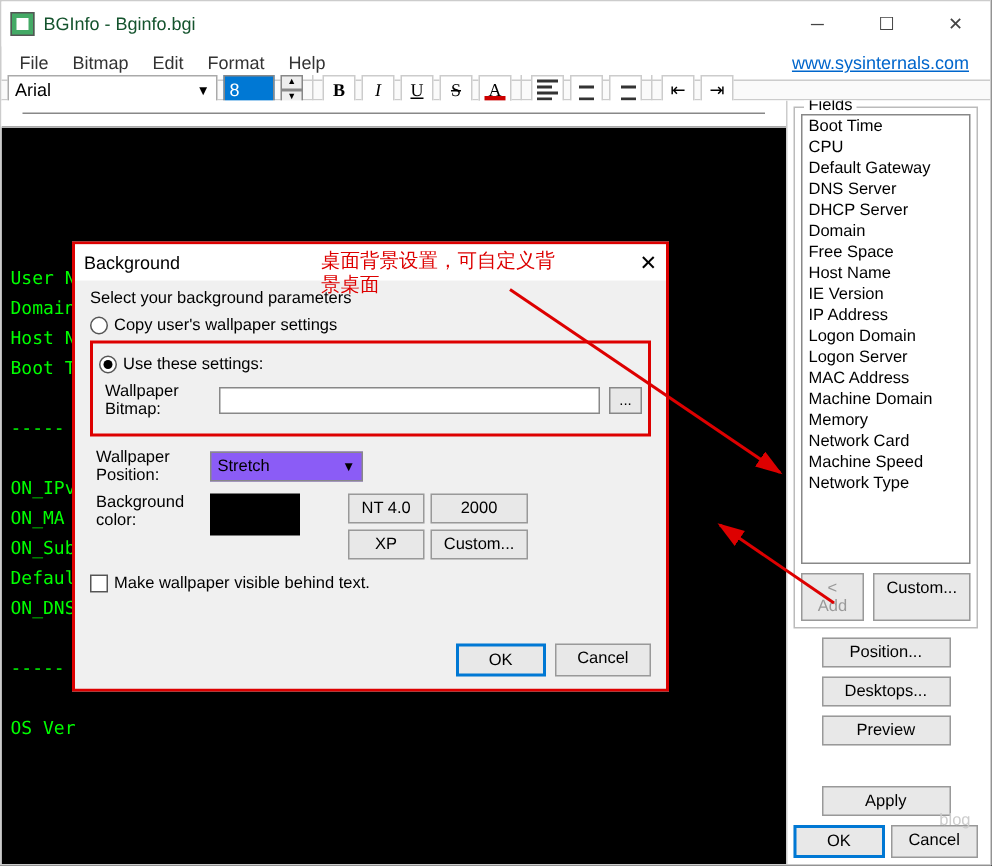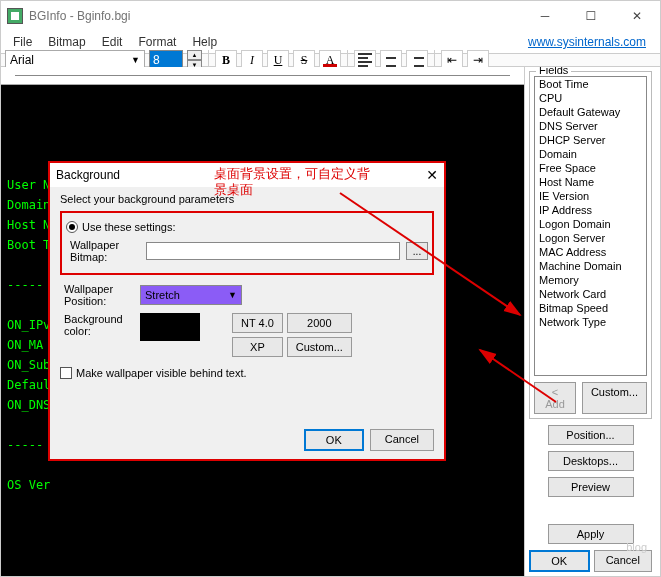--- a/index.html
+++ b/index.html
@@ -2,21 +2,21 @@
 <html><head>
 <meta charset="utf-8">
 <style>
 * { box-sizing: border-box; font-family: "Segoe UI", Tahoma, sans-serif; }
 body { margin: 0; background: #fff; font-size: 12px; width: 661px; height: 577px; overflow: hidden; position: relative; }
 
 .win { border: 1px solid #ccc; width: 661px; height: 577px; display: flex; flex-direction: column; }
 .titlebar { height: 30px; display: flex; align-items: center; padding: 0 0 0 6px; background: #fff; }
 .titlebar .tico { width:16px; height:16px; background:#4a6; border:1px solid #555; margin-right:6px; position:relative; }
 .titlebar .tico::after { content:""; position:absolute; inset:3px; background:#fff; }
-.titlebar .ttl { color:#737373; font-size:12px; }
+.titlebar .ttl { color:#14532d; font-size:12px; }
 .winbtns { margin-left:auto; display:flex; }
 .winbtn { width:46px; height:30px; display:flex; align-items:center; justify-content:center; color:#444; }
 
 .menubar { height:22px; display:flex; align-items:center; padding:0 4px; gap:0; }
 .menubar .mi { padding:2px 8px; color:#333; }
 .menubar .link { margin-left:auto; padding-right:10px; color:#0066cc; text-decoration:underline; }
 
 .toolbar { height:14px; border-top:1px solid #ccc; border-bottom:1px solid #ccc; display:flex; align-items:center; padding:0 4px; gap:4px; background:#fafafa; }
 .font-sel { width:140px; height:20px; border:1px solid #aaa; background:#fff; padding:0 4px; font-size:12px; display:flex; align-items:center; justify-content:space-between; }
 .font-sel .dd { font-size:9px; }
@@ -192,21 +192,21 @@
             <div>Free Space</div>
             <div>Host Name</div>
             <div>IE Version</div>
             <div>IP Address</div>
             <div>Logon Domain</div>
             <div>Logon Server</div>
             <div>MAC Address</div>
             <div>Machine Domain</div>
             <div>Memory</div>
             <div>Network Card</div>
-            <div>Bitmap Speed</div>
+            <div>Machine Speed</div>
             <div>Network Type</div>
           </div>
         <div class="frow">
           <div class="btn dis" style="flex:1">&lt; Add</div>
           <div class="btn" style="flex:1">Custom...</div>
         </div>
       </div>
       <div class="btn btn2">Position...</div>
       <div class="btn btn2">Desktops...</div>
       <div class="btn btn2">Preview</div>
@@ -222,20 +222,24 @@
 </div>
 
 <div class="dlg-border">
   <div class="dlg">
     <div class="dlg-title">
       <span>Background</span>
       <span class="x">✕</span>
     </div>
     <div class="dlg-body">
       <div class="para">Select your background parameters</div>
+      <div class="radio-row">
+        <div class="radio"></div>
+        <span>Copy user's wallpaper settings</span>
+      </div>
       <div class="group-hl">
         <div class="radio-row">
           <div class="radio sel"></div>
           <span>Use these settings:</span>
         </div>
         <div class="frow2">
           <div class="lbl2">
             <div>Wallpaper</div>
             <div>Bitmap:</div>
           </div>

